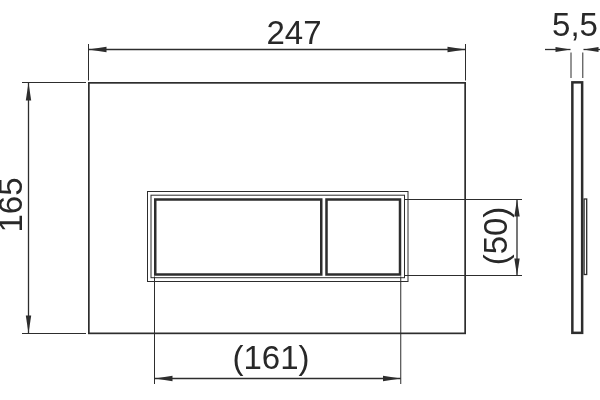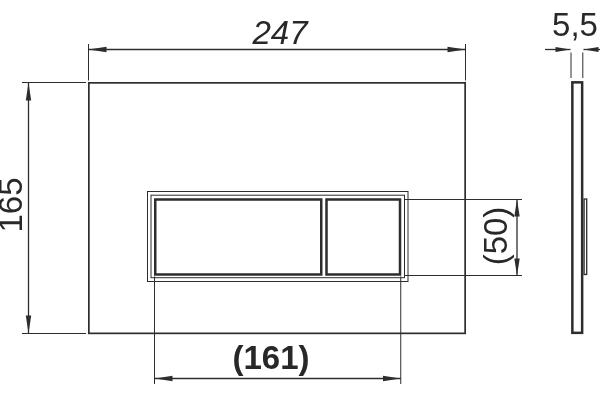--- a/index.html
+++ b/index.html
@@ -78,22 +78,22 @@
 
     <g>
       <line class="thin" x1="154.5" y1="276.5" x2="154.5" y2="384"></line>
       <line class="thin" x1="400.75" y1="276.5" x2="400.75" y2="384"></line>
       <line class="mid" x1="154.5" y1="378.5" x2="400.75" y2="378.5"></line>
       <polygon class="arrow" points="155,378.5 172.5,375.8 172.5,381.2"></polygon>
       <polygon class="arrow" points="400.5,378.5 383,375.8 383,381.2"></polygon>
     </g>
   </svg>
 
-  <div class="dim-label" style="left:200px; top:16px;font-style:italic;">247</div>
+  <div class="dim-label" style="left:214px; top:16px;">247</div>
 
   <div class="dim-label" style="left:495px; top:8px;">5,5</div>
 
   <div class="dim-label rot" style="left:-69px; top:188px;">165</div>
 
   <div class="dim-label rot" style="left:416px; top:219px;">(50)</div>
 
-  <div class="dim-label" style="left:191px; top:341px;font-weight:bold;">(161)</div>
+  <div class="dim-label" style="left:191px; top:341px;">(161)</div>
 </div>
 
 </body></html>

